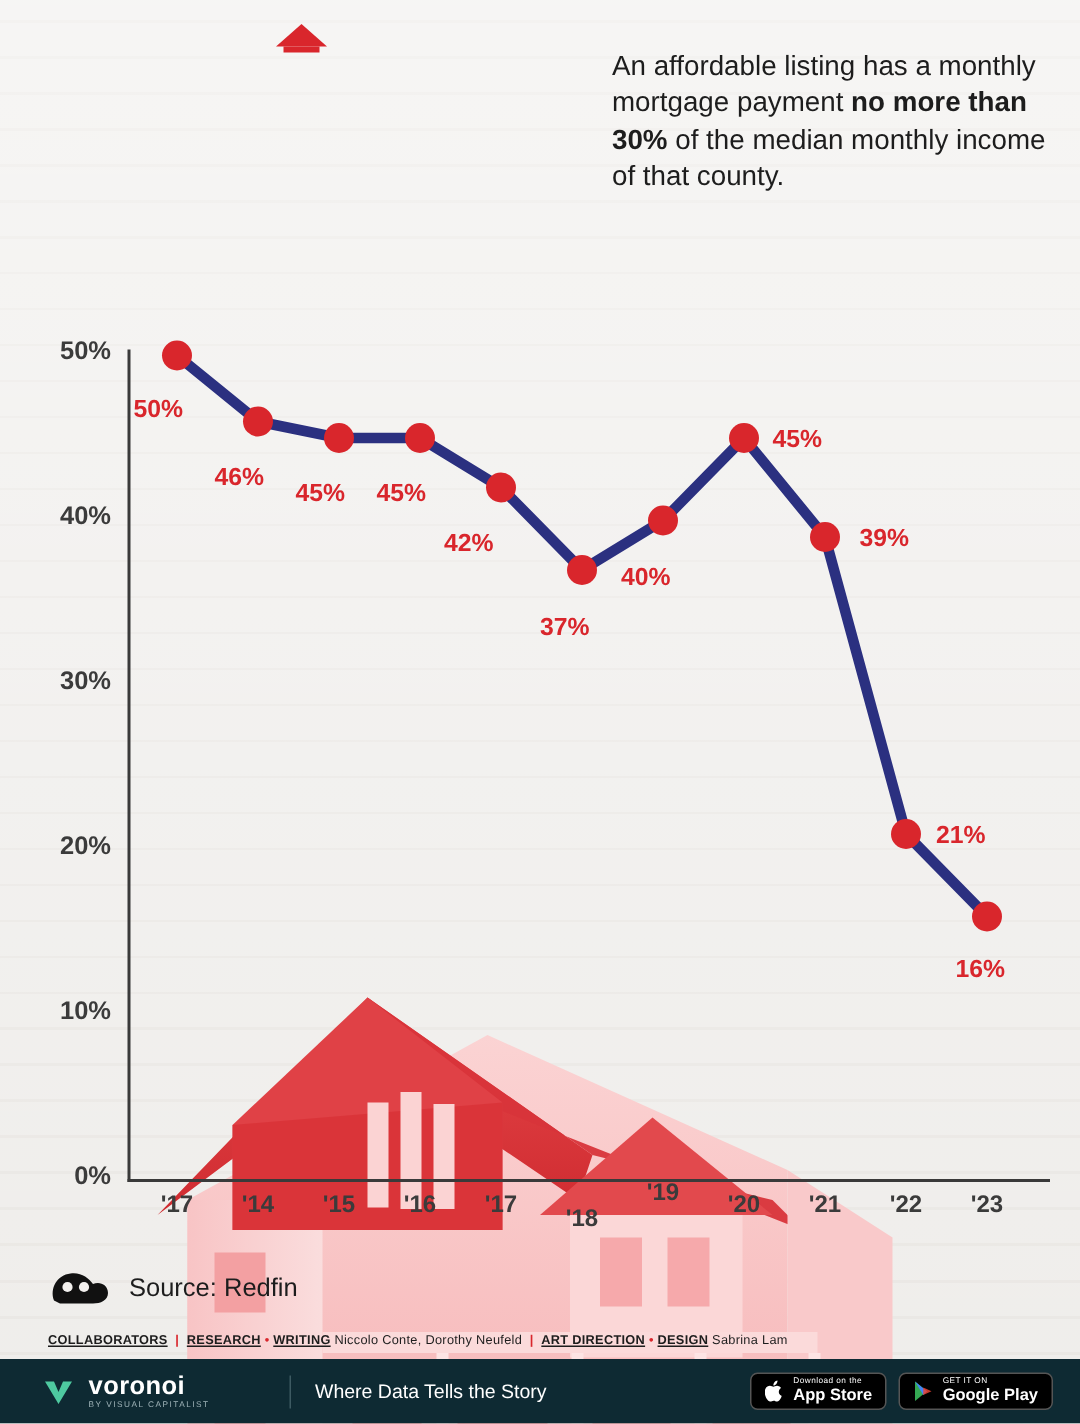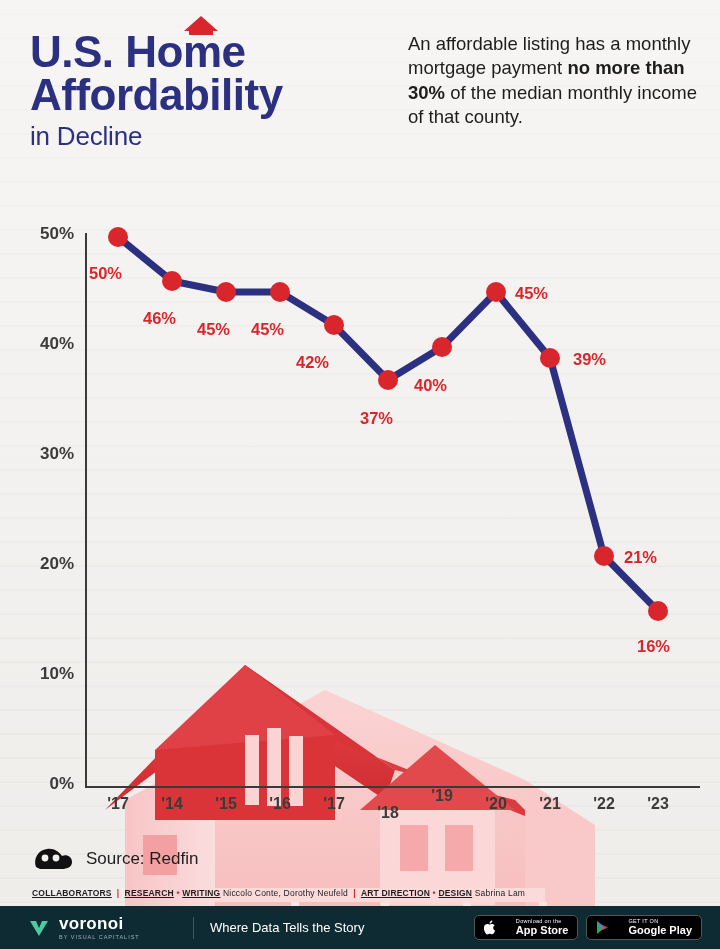--- a/index.html
+++ b/index.html
@@ -203,42 +203,37 @@
   }
   .store-badges {
     margin-left: auto;
     display: flex;
     gap: 8px;
     padding-right: 18px;
   }
   .badge {
     display: flex;
     align-items: center;
-    gap: 19px;
+    gap: 6px;
     background: #000;
     border: 1px solid #555;
     border-radius: 5px;
     padding: 3px 9px;
     color: #fff;
   }
   .badge .b-small { font-size: 5.5px; line-height: 1; letter-spacing: 0.3px; }
   .badge .b-big { font-size: 11px; line-height: 1.1; font-weight: bold; }
 </style>
 </head>
 <body>
 
 <div class="page">
 
   <div class="header">
     <div class="roof-icon"></div>
-    <div class="title-block">
-      <div class="title-main">U.S. Home</div>
-      <div class="title-line2">Affordability</div>
-      <div class="title-sub">in Decline</div>
-    </div>
     <div class="header-note">
       <span>An affordable listing has a monthly mortgage payment </span><b>no more than 30%</b><span> of the median monthly income of that county.</span>
     </div>
   </div>
 
 
   <div class="chart-area">
 
     <svg class="house-img" viewBox="0 0 530 370" xmlns="http://www.w3.org/2000/svg">
       <defs>

